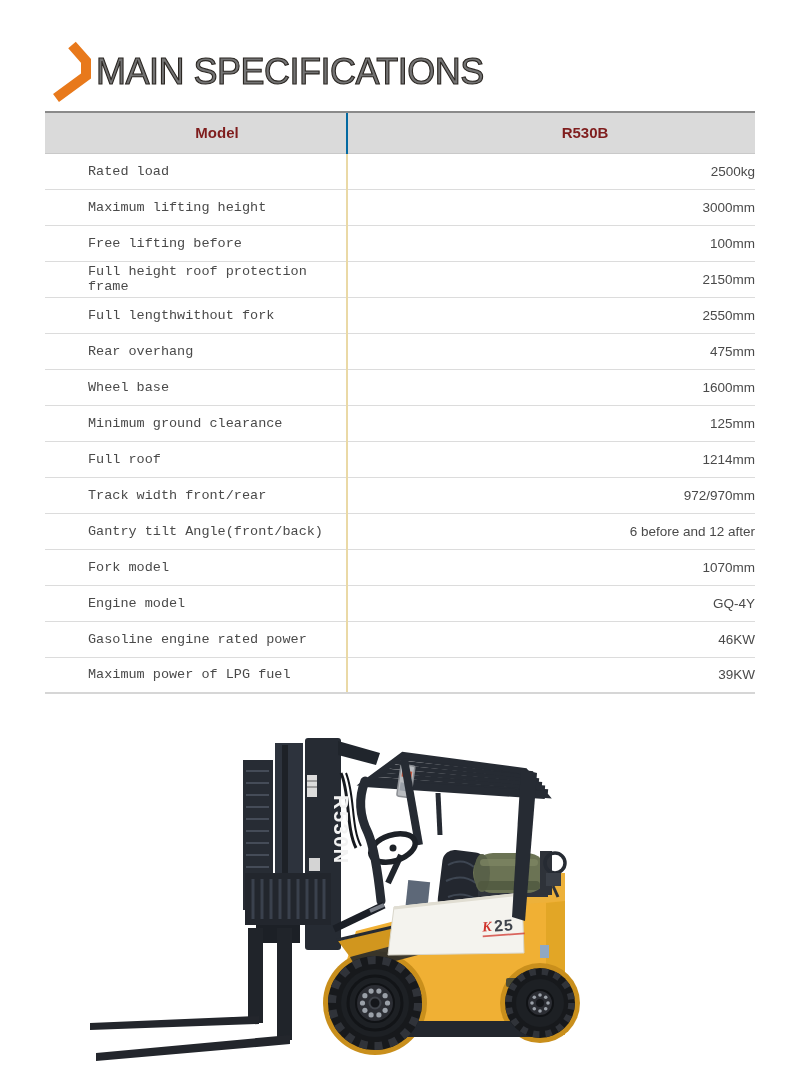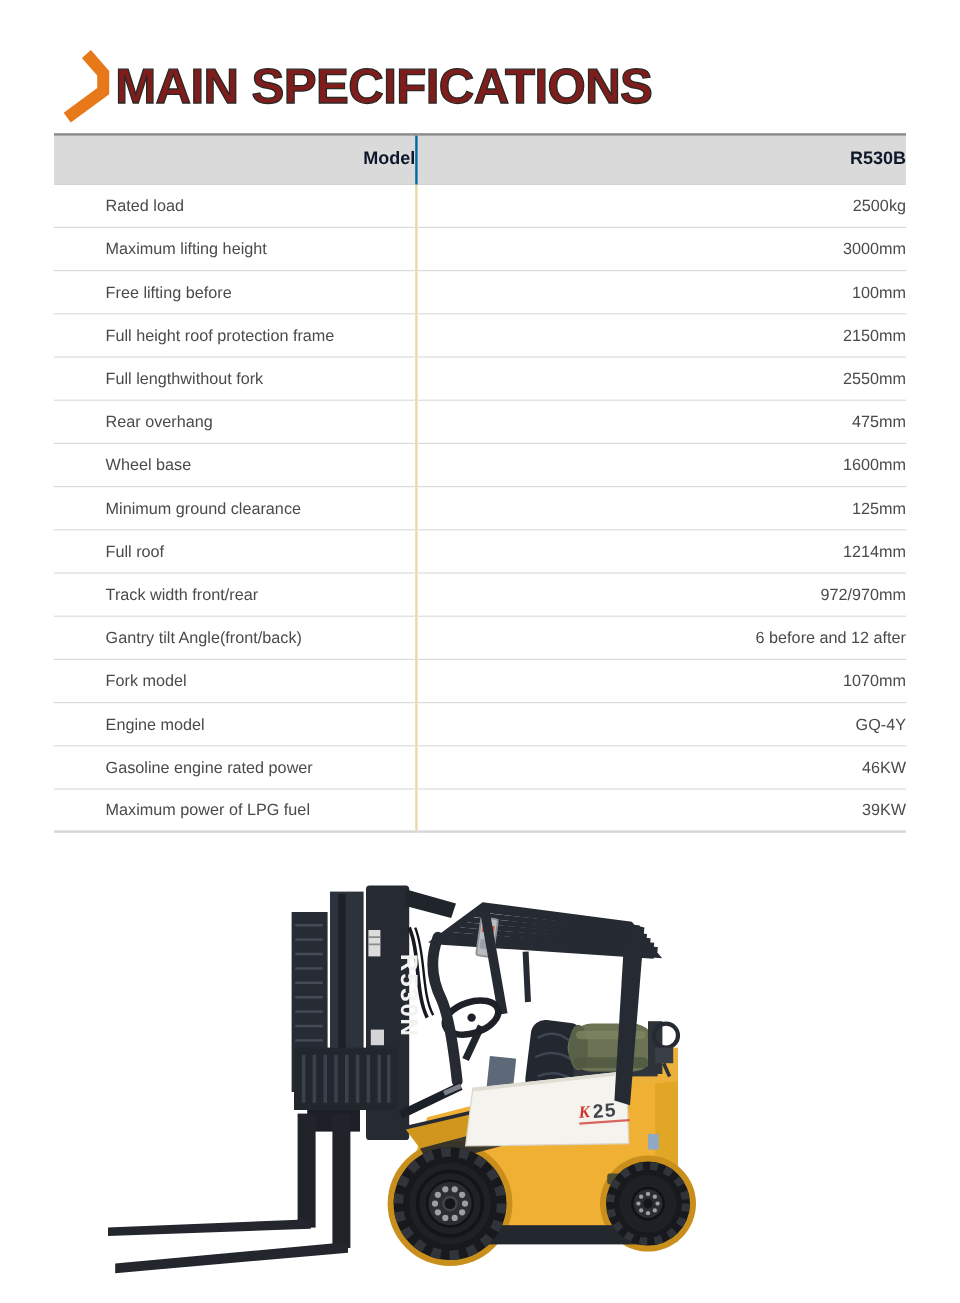--- a/index.html
+++ b/index.html
@@ -3,36 +3,36 @@
 <meta charset="utf-8">
 <style>
   * { margin: 0; padding: 0; box-sizing: border-box; }
   html,body { width: 800px; height: 1086px; background: #ffffff; overflow: hidden;
               font-family: "Liberation Sans", "DejaVu Sans", sans-serif; }
   .page { position: relative; width: 800px; height: 1086px; background: #fff; }
 
   
   .hdr { position: absolute; left: 42px; top: 40px; display: flex; align-items: center; }
   .chev { width: 50px; height: 64px; flex: 0 0 auto; }
-  .title { margin-left: 4px; font-size: 41px; font-weight: bold; color: #7f1d1d;
+  .title { margin-left: 4px; font-size: 36px; font-weight: normal; color: #737373;
            letter-spacing: -0.5px; -webkit-text-stroke: 1.1px #2b2723; white-space: nowrap; }
 
   
   .spec-table { position: absolute; left: 45px; top: 111px; width: 710px;
                 border-collapse: collapse; table-layout: fixed; }
   .spec-table col.c1 { width: 302px; }
   .spec-table col.c2 { width: 408px; }
   .spec-table th { height: 41px; background: #dadada; border-top: 2px solid #8a8a8a;
                    border-bottom: 1px solid #c9c9c9; font-size: 15px; font-weight: bold;
-                   color: #0f172a; text-align: right; vertical-align: middle; }
+                   color: #7f1d1d; text-align: center; vertical-align: middle; }
   .spec-table th.lbl { padding-left: 43px; }
   .spec-table th.val { padding-left: 67px; border-left: 2px solid #0369a1; }
   .spec-table td { height: 36px; border-bottom: 1px solid #dcdcdc; font-size: 13.5px;
                    color: #4a4a4a; vertical-align: middle; }
-  .spec-table td.lbl { padding-left: 43px; }
+  .spec-table td.lbl { padding-left: 43px; font-family: Liberation Mono, monospace; }
   .spec-table td.val { padding-left: 53px; border-left: 2px solid #ead9a6; text-align: right; }
   .spec-table tr:last-child td { border-bottom: 2px solid #d6d6d6; }
 
   
   .truck { position: absolute; left: 88px; top: 733px; width: 522px; height: 345px; }
   .truck svg { display: block; width: 100%; height: 100%; }
   .mast-text { font-family: "Liberation Sans", sans-serif; font-weight: bold;
                font-size: 20px; fill: #f2f2f2; letter-spacing: 1.5px; }
   .decal-k { font-family: "Liberation Serif", serif; font-weight: bold; font-style: italic;
              font-size: 14px; fill: #d0342c; }

